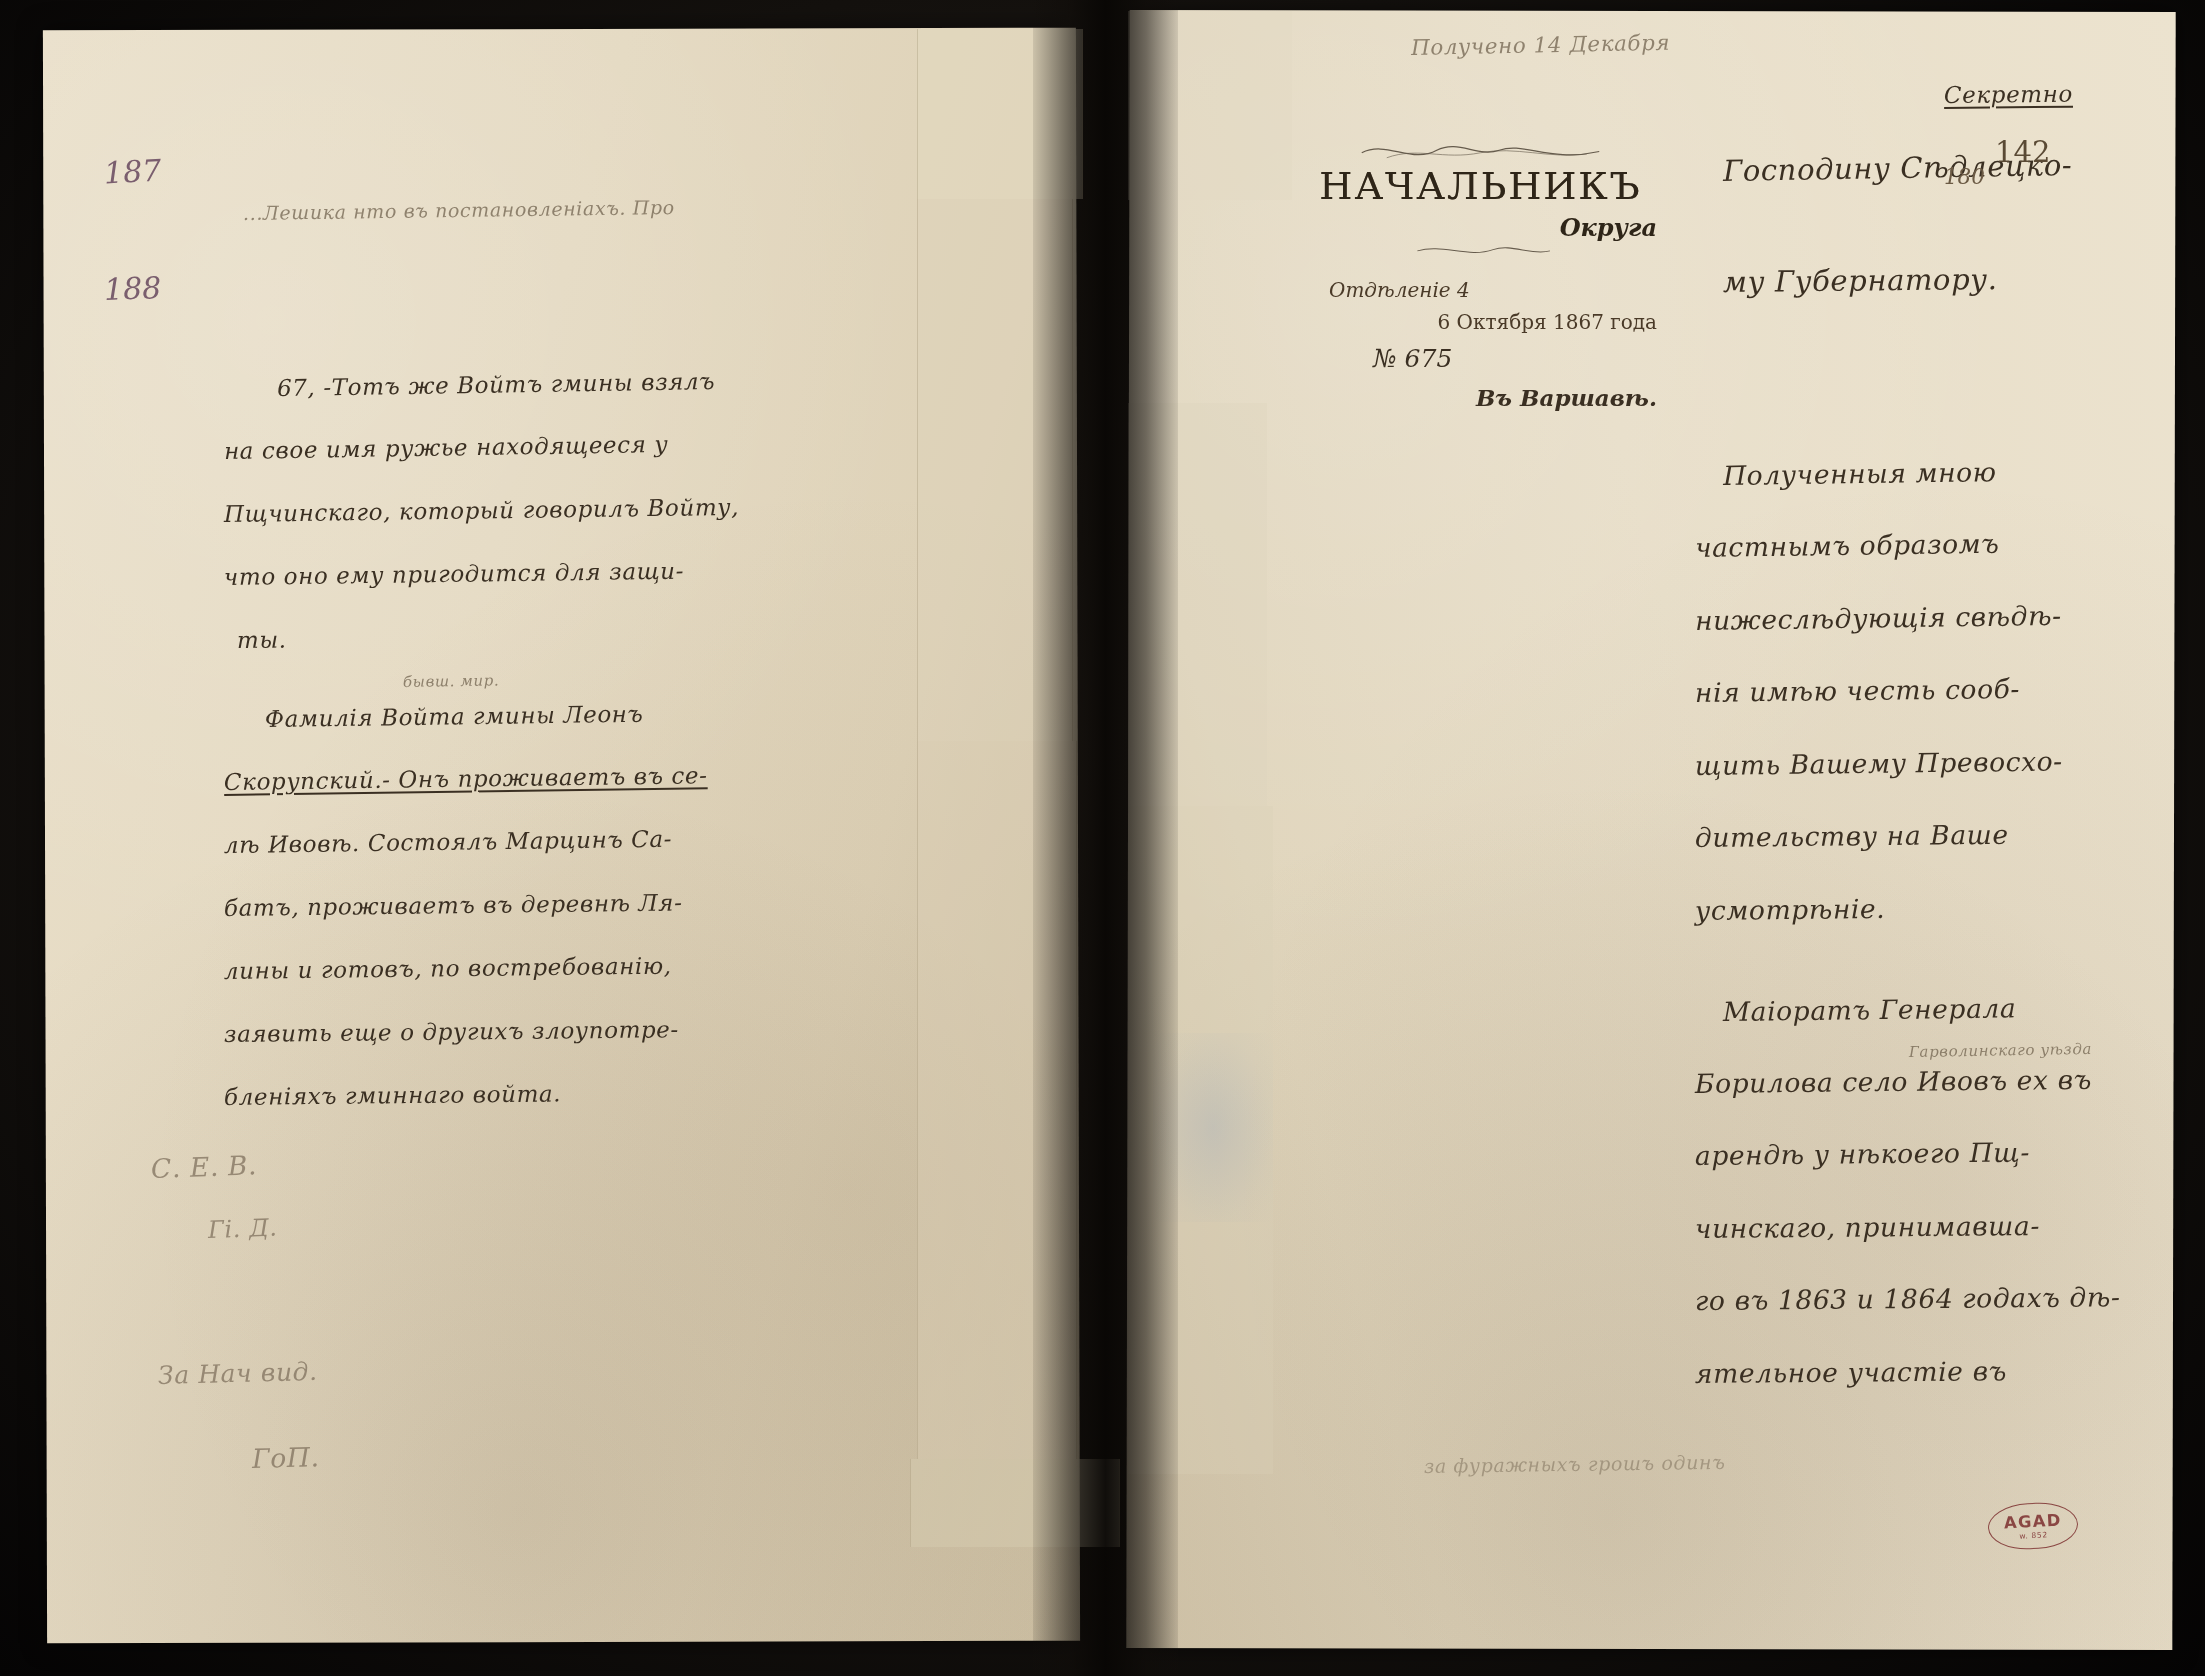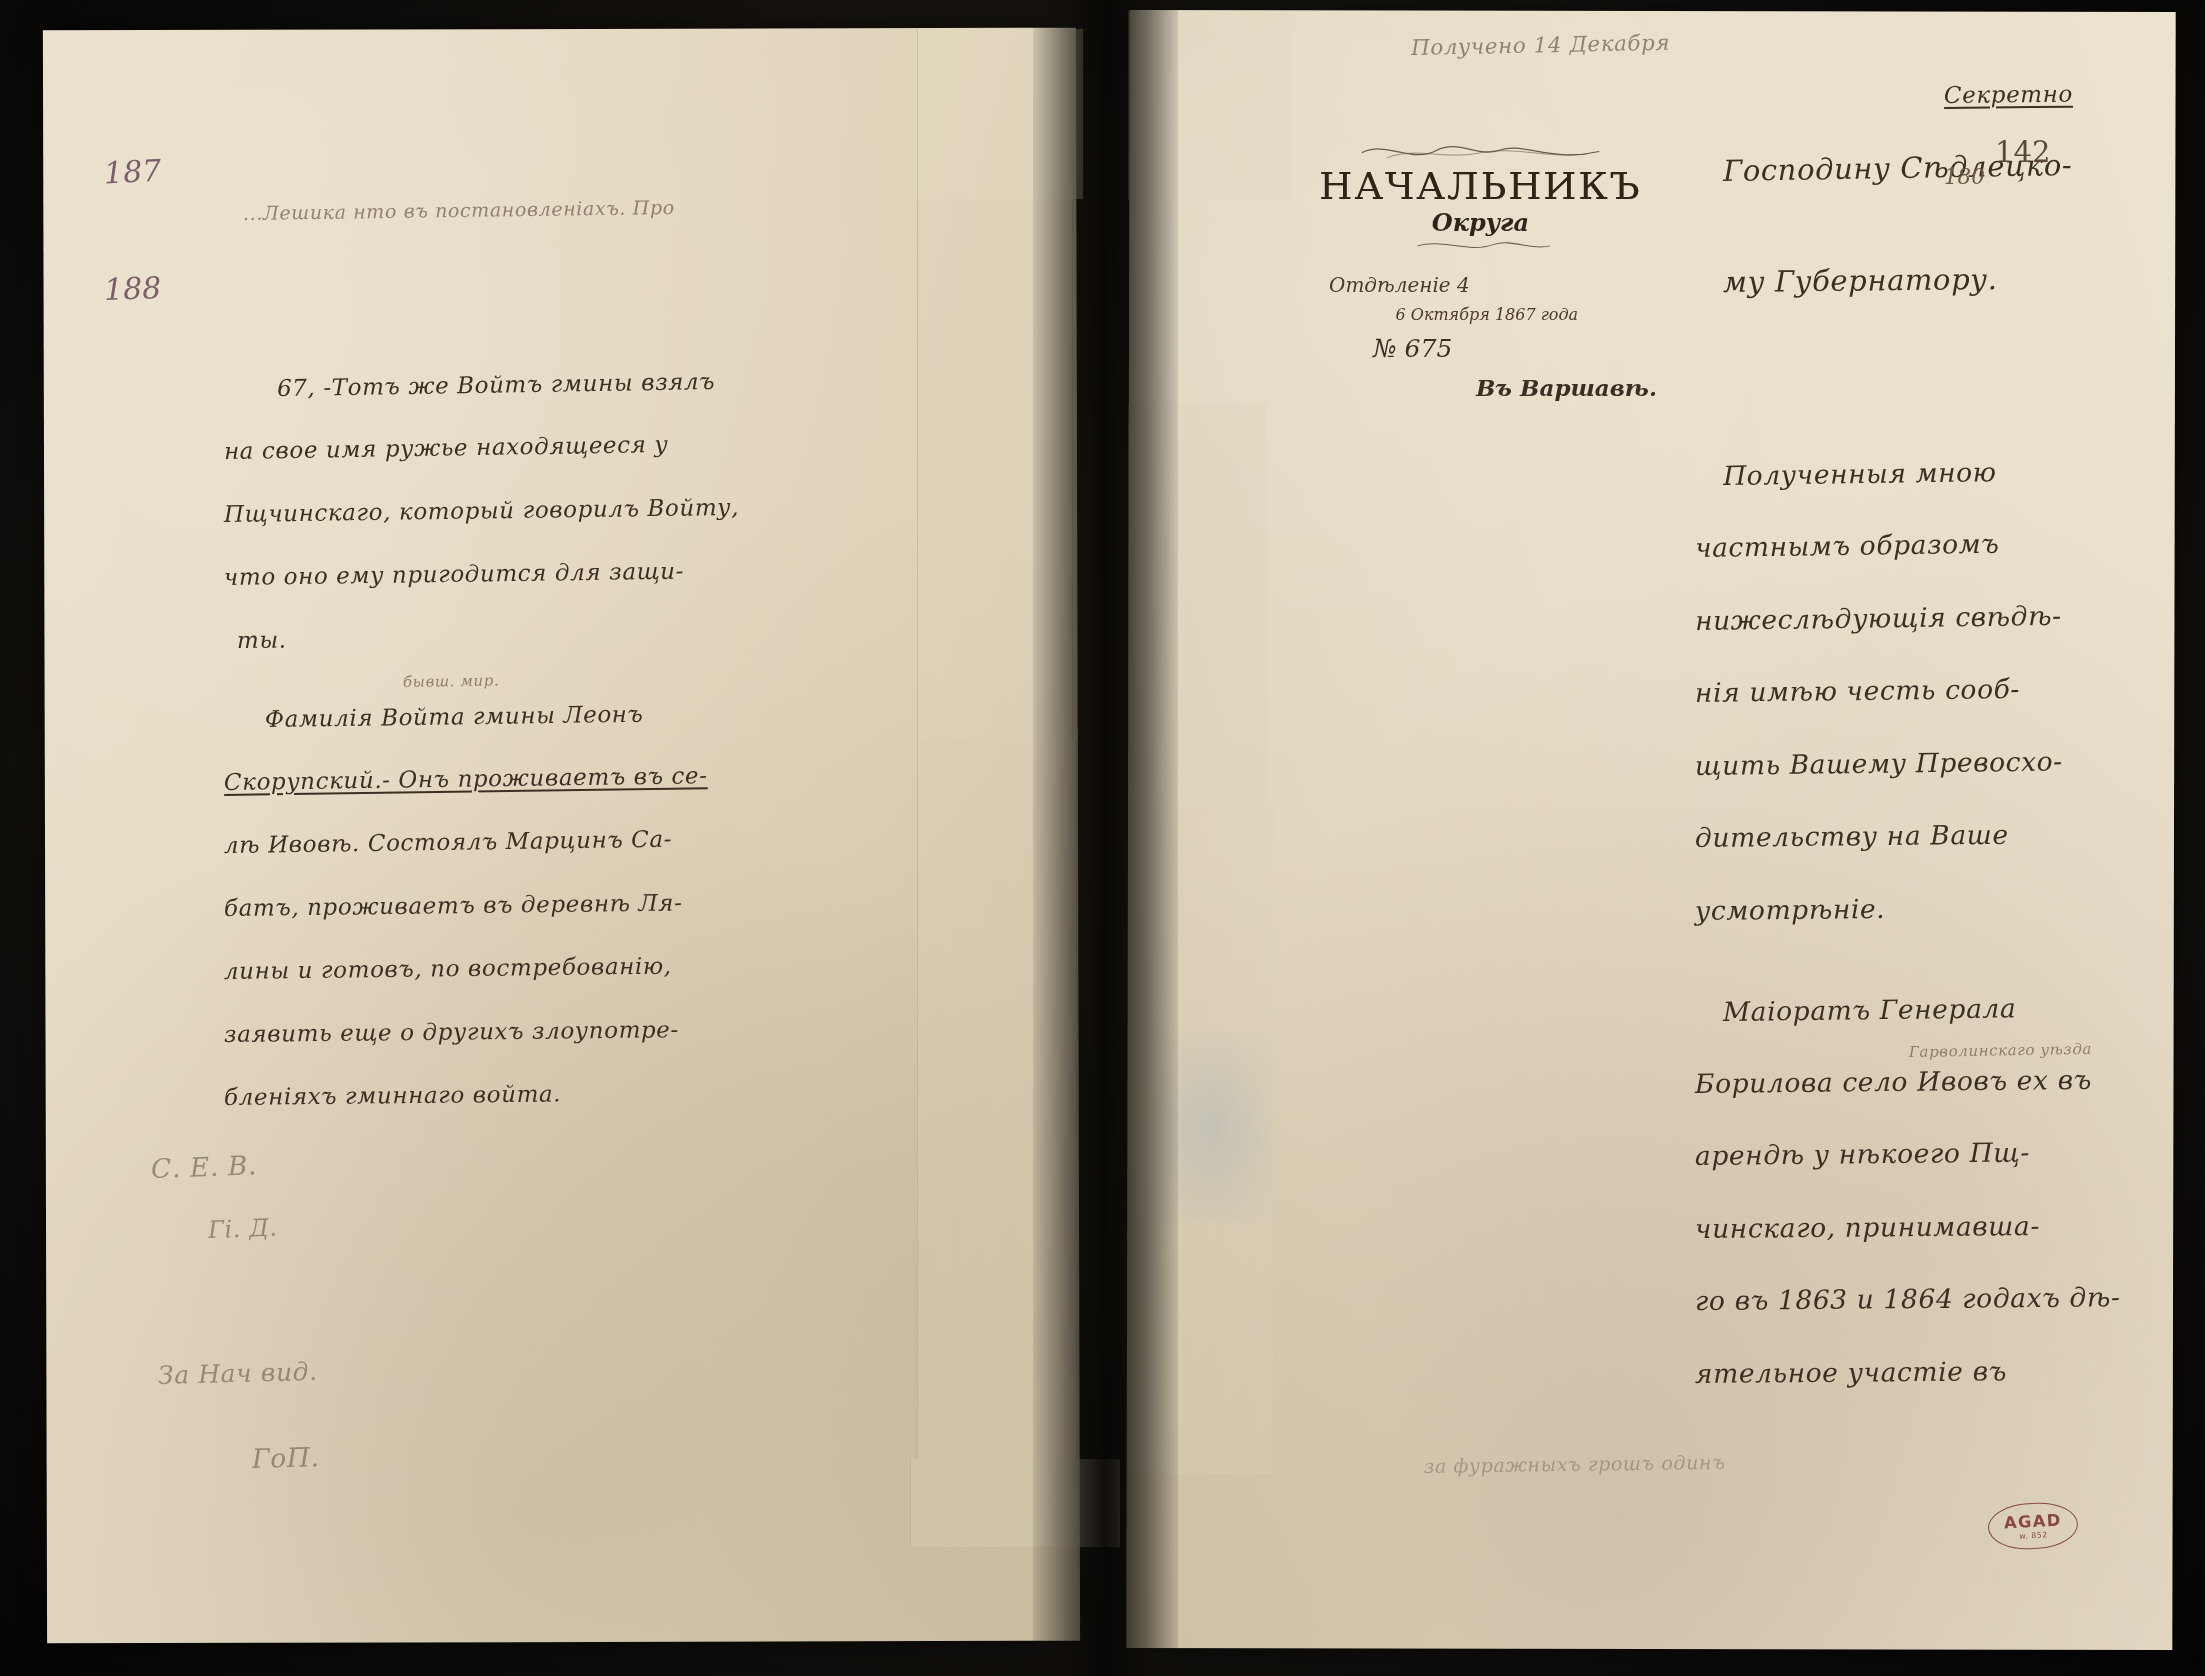--- a/index.html
+++ b/index.html
@@ -164,37 +164,38 @@
     letter-spacing: 0.6px;
     color: #2e2518;
     margin-top: 6.3px;
   }
   .lh-line3 {
     font-family: "DejaVu Serif", serif;
     font-weight: bold;
     font-style: italic;
     font-size: 24px;
     color: #2e2518;
+    margin-top: 5px;
+    text-align: right;
   }
   .lh-sub {
     font-family: "DejaVu Serif", serif;
     font-style: italic;
     font-size: 20px;
     color: #4a3a28;
     margin-top: 11.3px;
     text-align: left;
     padding-left: 25px;
   }
   .lh-date {
     font-family: "DejaVu Serif", serif;
-    font-style: italic;
-    font-size: 16px;
+    font-size: 20px;
     color: #4a3a28;
     margin-top: 7.6px;
-    text-align: center;
+    text-align: right;
     padding-left: 12.6px;
   }
   .lh-num {
     font-family: "DejaVu Serif", serif;
     font-style: italic;
     font-size: 25px;
     color: #3a2f22;
     margin-top: 10px;
     text-align: left;
     padding-left: 69px;

